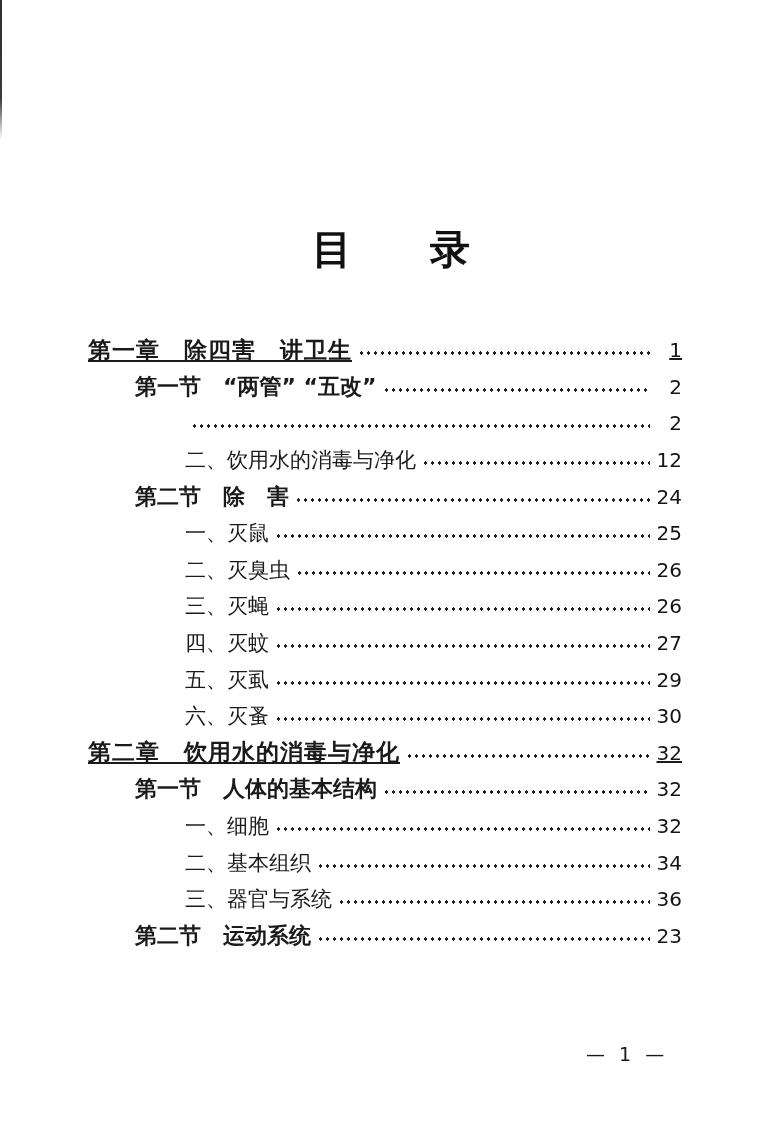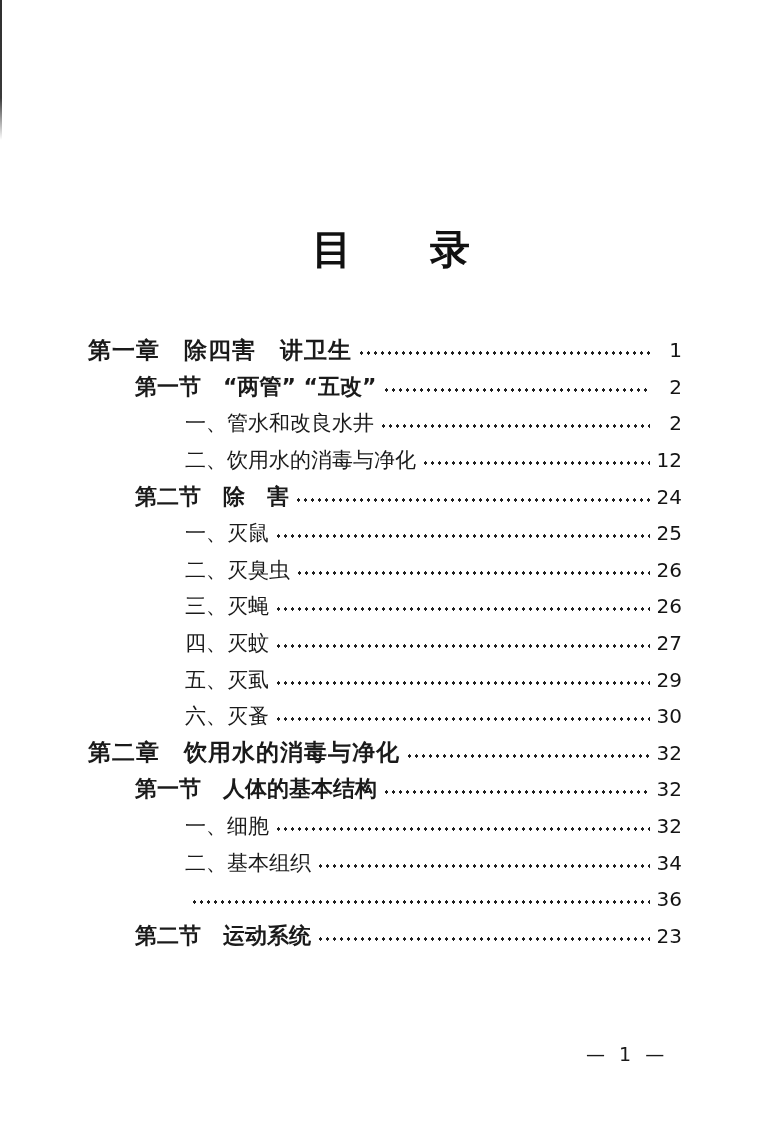--- a/index.html
+++ b/index.html
@@ -38,21 +38,21 @@
     top: 332px;
     left: 88px;
     right: 100px;
   }
   .toc-row {
     height: 36.6px;
     display: flex;
     align-items: center;
     white-space: nowrap;
   }
-  .lvl-chapter { font-size: 23px; font-weight: 700; }
+  .lvl-chapter { font-size: 23px; font-weight: 700; text-decoration: underline; }
   .lvl-chapter .entry-label { letter-spacing: 1px; }
   .lvl-section { font-size: 22px; font-weight: 700; padding-left: 47px; }
   .lvl-item    { font-size: 21px; font-weight: 400; padding-left: 97px; }
   .dot-leader {
     flex: 1;
     height: 10px;
     align-self: center;
     margin: 6px 2px 0 6px;
     background-image: radial-gradient(circle, #1f1f1f 1.5px, rgba(0,0,0,0) 1.7px);
     background-size: 7px 10px;
@@ -93,21 +93,20 @@
     <span class="entry-label">第一章　除四害　讲卫生</span>
     <span class="dot-leader"></span>
     <span class="page-num">1</span>
   </div>
       <div class="toc-row lvl-section">
     <span class="entry-label">第一节　“两管” “五改”</span>
     <span class="dot-leader"></span>
     <span class="page-num">2</span>
   </div>
       <div class="toc-row lvl-item">
-    <span class="entry-label">一、管水和改良水井</span>
     <span class="dot-leader"></span>
     <span class="page-num">2</span>
   </div>
       <div class="toc-row lvl-item">
     <span class="entry-label">二、饮用水的消毒与净化</span>
     <span class="dot-leader"></span>
     <span class="page-num">12</span>
   </div>
       <div class="toc-row lvl-section">
     <span class="entry-label">第二节　除　害</span>
@@ -158,20 +157,21 @@
     <span class="entry-label">一、细胞</span>
     <span class="dot-leader"></span>
     <span class="page-num">32</span>
   </div>
       <div class="toc-row lvl-item">
     <span class="entry-label">二、基本组织</span>
     <span class="dot-leader"></span>
     <span class="page-num">34</span>
   </div>
       <div class="toc-row lvl-item">
+    <span class="entry-label">三、器官与系统</span>
     <span class="dot-leader"></span>
     <span class="page-num">36</span>
   </div>
       <div class="toc-row lvl-section">
     <span class="entry-label">第二节　运动系统</span>
     <span class="dot-leader"></span>
     <span class="page-num">23</span>
   </div>
     </div>
 

